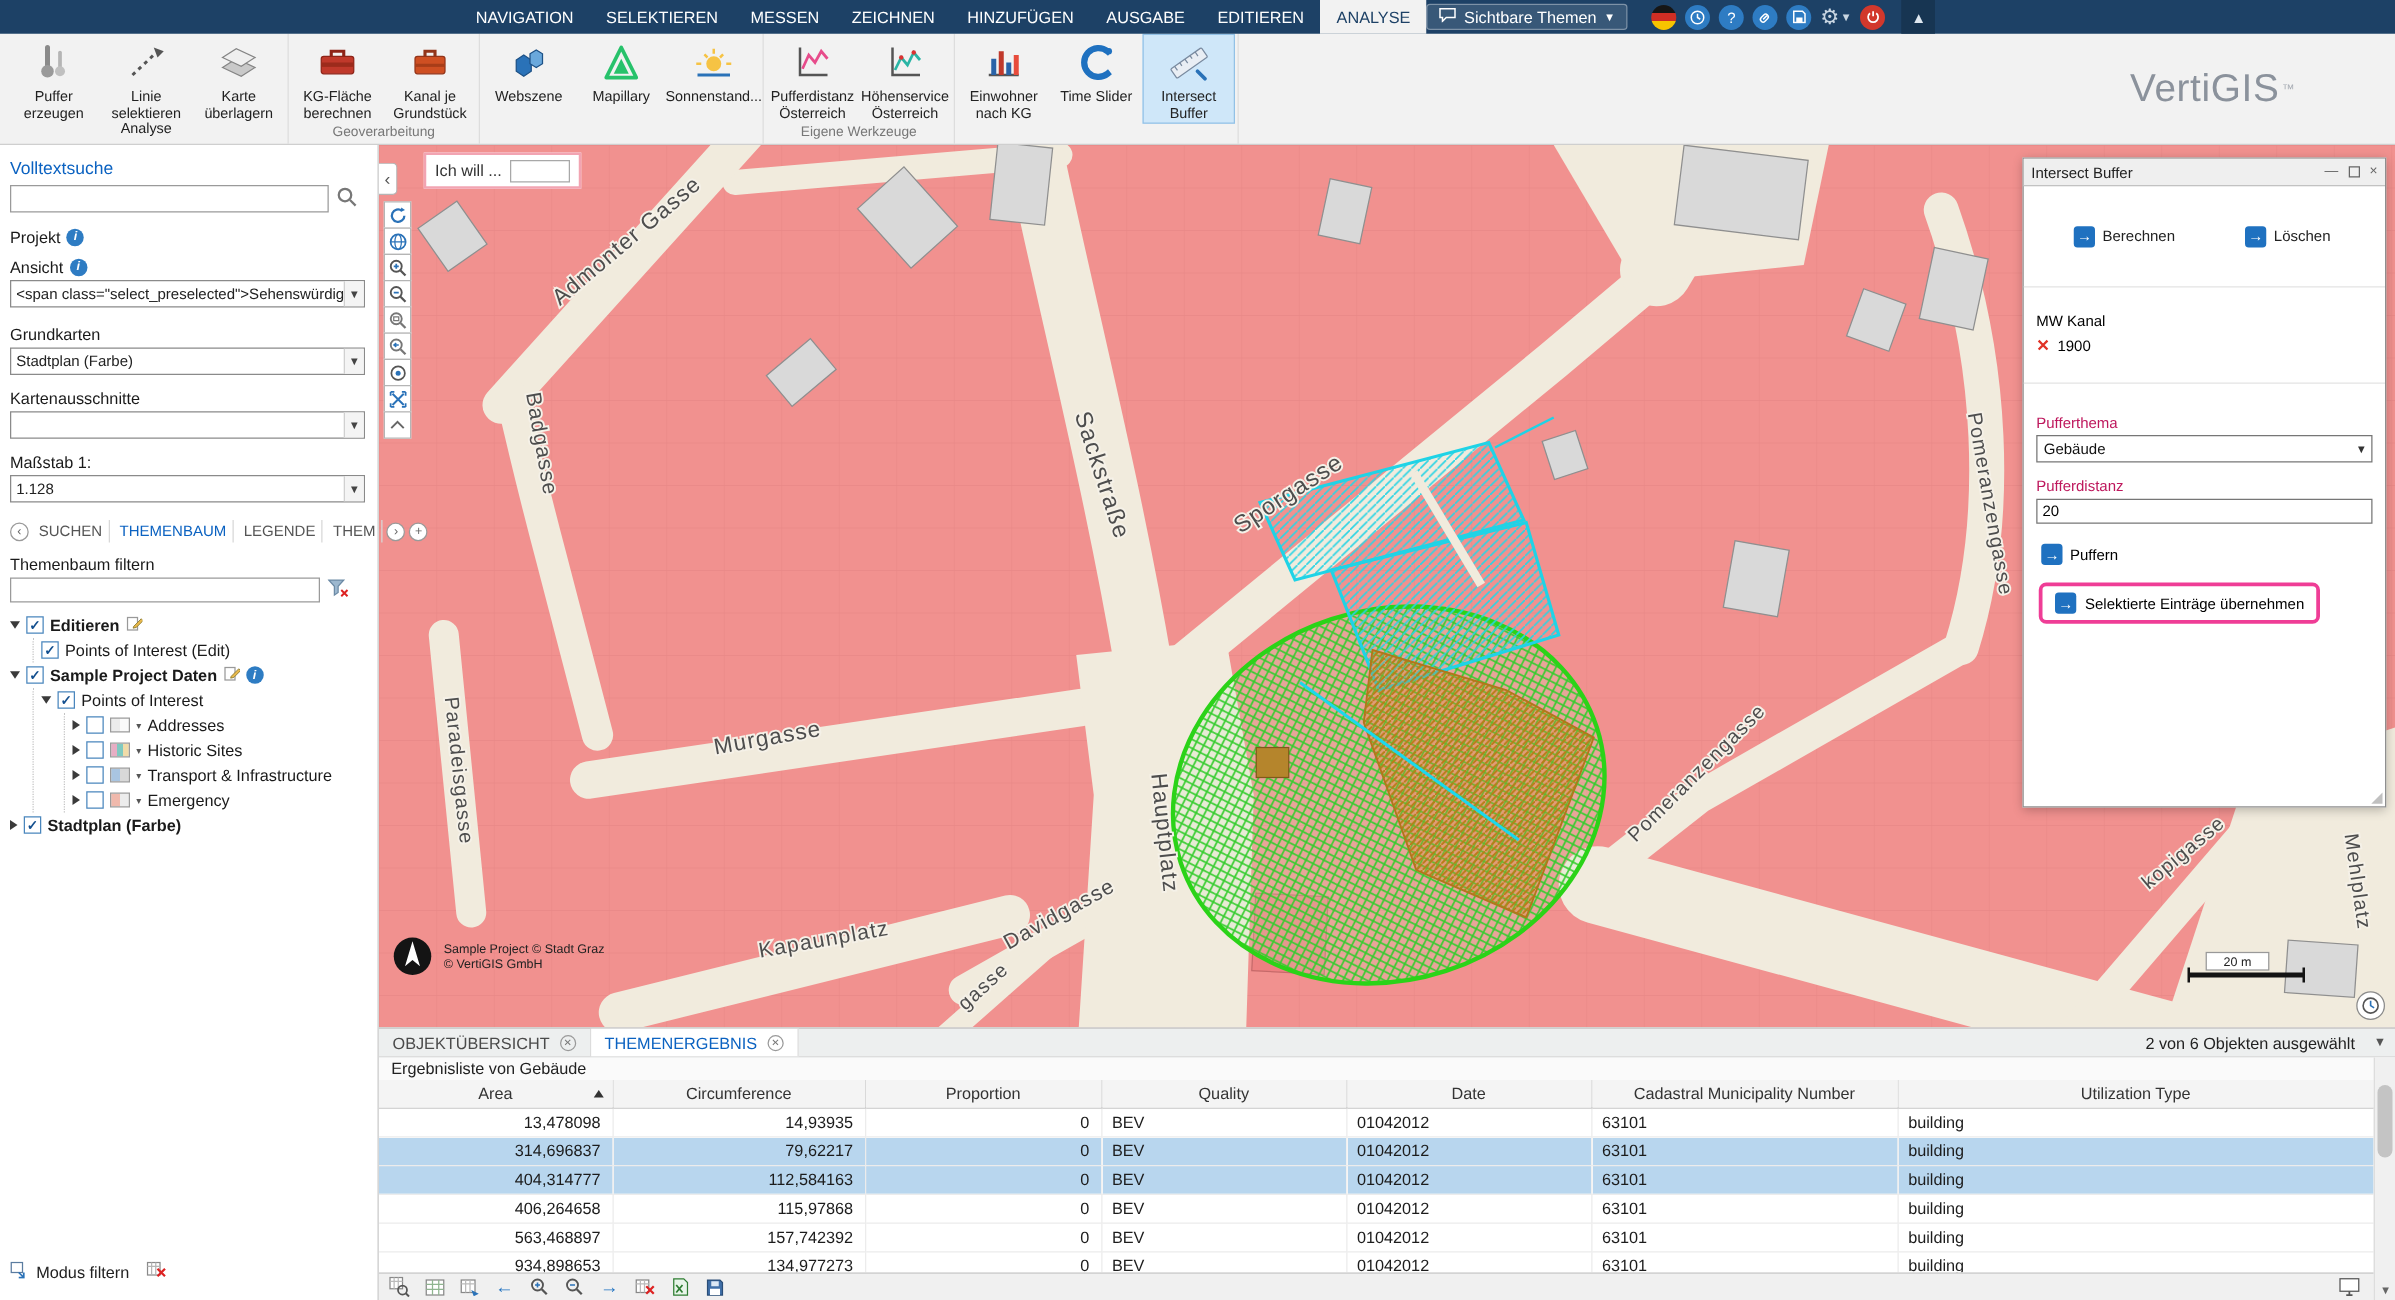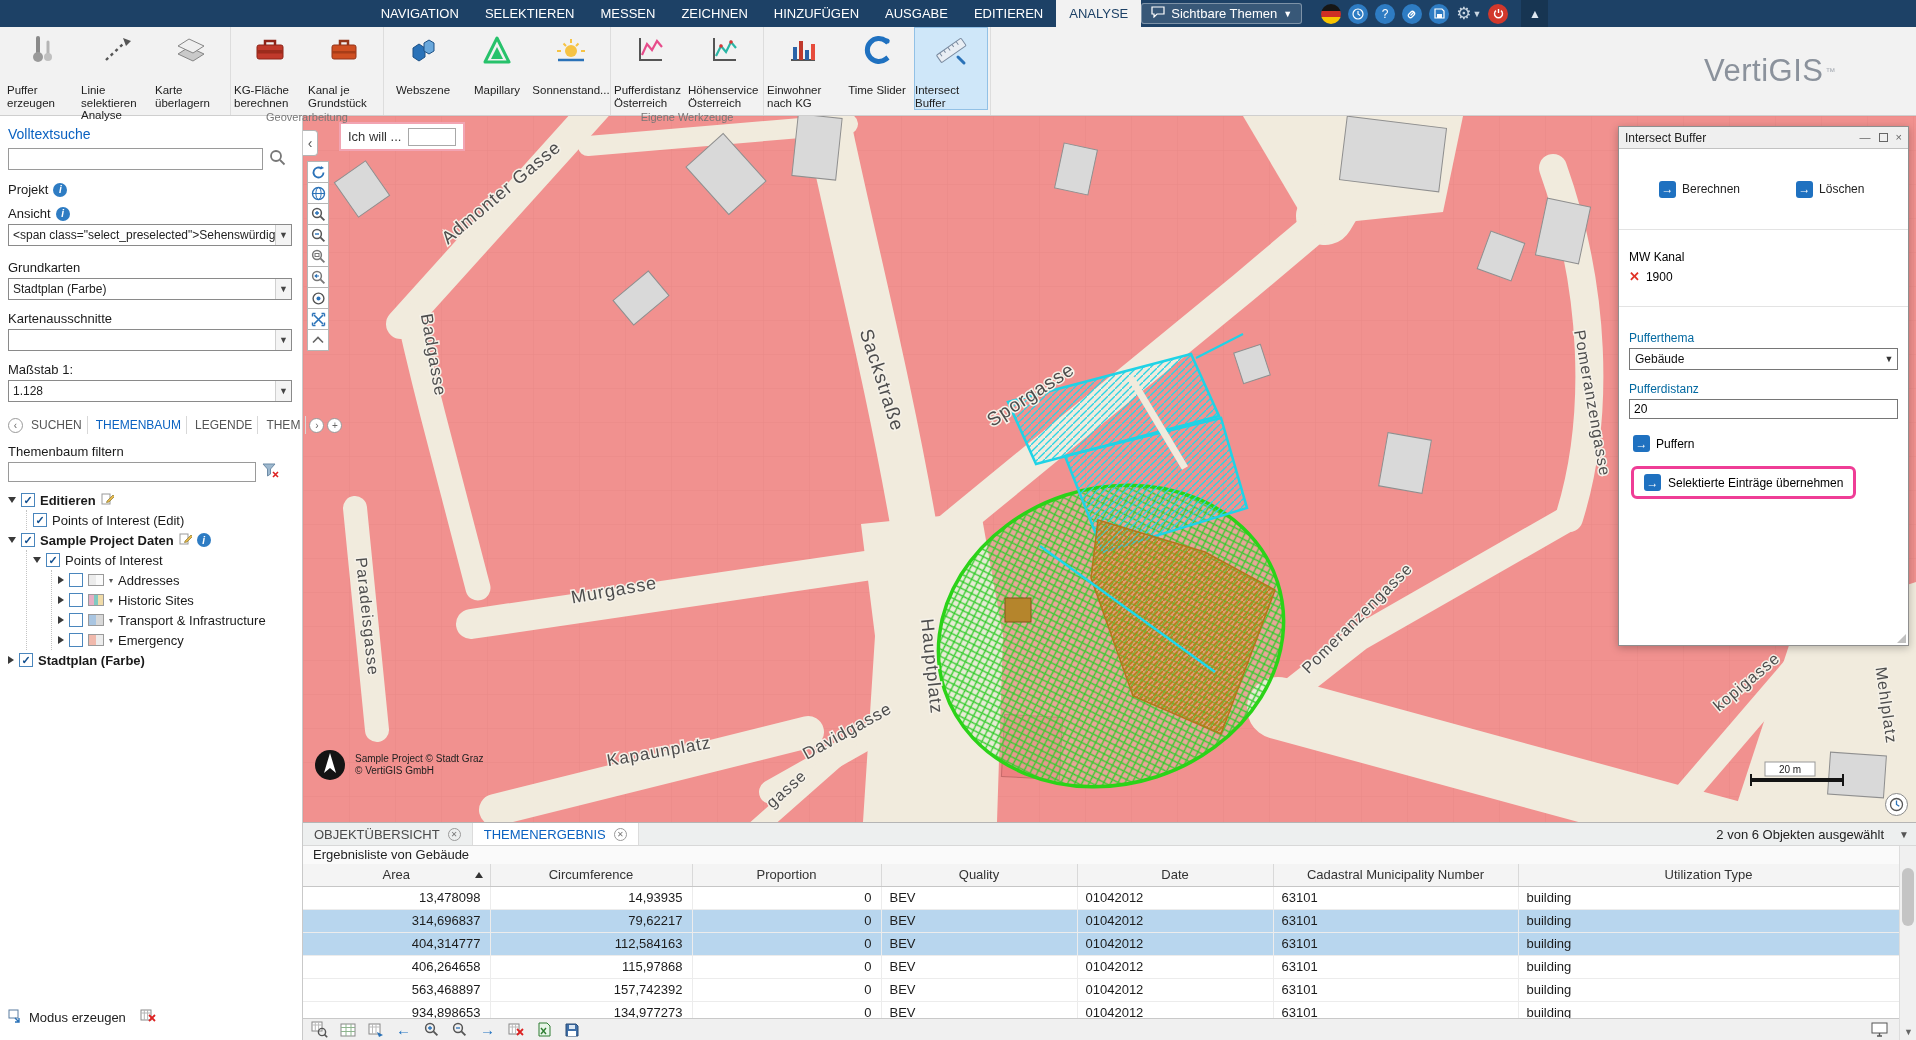--- a/index.html
+++ b/index.html
@@ -21,21 +21,21 @@
 .topbar-chevron{width:27px;height:27px;background:#173552;color:#dfe8f0;display:flex;align-items:center;justify-content:center;font-size:12px;cursor:pointer;margin-left:6px}
 
 .ribbon{position:absolute;top:27px;left:0;right:0;height:89px;background:#f2f2f2;border-bottom:1px solid #cfcfcf;display:flex;z-index:40}
 .ribbon-tools{display:flex;padding-left:4px}
 .rgroup{display:flex;flex-direction:column;border-right:1px solid #ddd;padding:0 2px}
 .rgroup-tools{display:flex;flex:1}
 .rgroup-label{font-size:11px;color:#777;text-align:center;height:16px;line-height:14px}
 .tool{width:74px;display:flex;flex-direction:column;align-items:center;padding-top:4px;cursor:pointer;border:1px solid transparent}
 .tool.selected{background:#cfe7f9;border:1px solid #92c1e6}
 .tool-icon{width:36px;height:36px;display:flex;align-items:center;justify-content:center;flex:none}
-.tool-label{font-size:11.5px;line-height:12.5px;text-align:left;color:#222;margin-top:16px}
+.tool-label{font-size:11.5px;line-height:12.5px;text-align:center;color:#222;margin-top:4px}
 .logo{margin-left:auto;display:flex;align-items:center;padding-right:80px;font-size:31px;color:#8b929c;letter-spacing:.5px}
 .logo sup{font-size:10px;margin-left:2px;color:#a6abb3}
 
 .sidebar{position:absolute;top:116px;left:0;width:303px;bottom:0;background:#fff;border-right:1px solid #c9c9c9;font-size:13px;z-index:30;padding:10px 8px 0 8px}
 .link-blue{color:#0b62c1;font-size:14px;cursor:pointer}
 .srow{display:flex;align-items:center;gap:6px;margin-top:6px}
 .inp{height:22px;border:1px solid #9a9a9a;background:#fff;font-size:12px;padding:0 5px;font-family:inherit}
 .search-inp{width:255px}
 .lbl{display:flex;align-items:center;gap:5px;margin-top:12px;color:#1a1a1a}
 .info{width:14px;height:14px;border-radius:50%;background:#2e7cc3;color:#fff;font-size:10px;font-style:italic;font-weight:bold;display:inline-flex;align-items:center;justify-content:center;cursor:pointer;flex:none}
@@ -80,21 +80,21 @@
 .fp-winbtns{margin-left:auto;display:flex;gap:8px;color:#666;align-items:center}
 .fp-winbtns span{cursor:pointer;font-size:11px;line-height:1}
 .fp-maxbox{width:9px;height:9px;border:1px solid #666;display:inline-block}
 .fp-sec1{height:81px;display:flex;align-items:center;padding-left:40px;gap:56px;border-bottom:1px solid #e3e3e3}
 .blue-arrow{width:17px;height:17px;background:#1f71c0;border-radius:3px;color:#fff;font-size:12px;font-weight:bold;display:inline-flex;align-items:center;justify-content:center;flex:none}
 .panel-btn{display:flex;align-items:center;gap:6px;color:#222;cursor:pointer;white-space:nowrap}
 .fp-sec2{height:77px;padding:20px 0 0 10px;border-bottom:1px solid #e3e3e3}
 .fp-src-row{display:flex;align-items:center;gap:6px;margin-top:5px}
 .red-x{color:#e03226;font-weight:bold;font-size:13px;cursor:pointer}
 .fp-sec3{padding:24px 10px 0 10px}
-.fp-label{color:#0369a1;margin-bottom:3px}
+.fp-label{color:#be185d;margin-bottom:3px}
 .fp-select{height:22px;border:1px solid #767676;display:flex;align-items:center;cursor:pointer;background:#fff;margin-bottom:12px}
 .fp-select .sel-text{flex:1;padding:0 5px;color:#111}
 .fp-select .sel-caret{width:16px;text-align:center;font-size:9px;color:#333}
 .fp-input{width:100%;height:20px;border:1px solid #767676;font-size:12px;padding:0 4px;margin-bottom:16px;font-family:inherit}
 .fp-puffern{display:flex;align-items:center;gap:6px;cursor:pointer;padding-left:4px}
 .pink-box{display:inline-flex;align-items:center;gap:7px;border:3px solid #ef3d96;border-radius:6px;padding:5px 10px;margin:14px 0 0 2px;cursor:pointer;white-space:nowrap}
 .fp-resize{position:absolute;right:2px;bottom:2px;width:0;height:0;border-left:9px solid transparent;border-bottom:9px solid #c0c0c0}
 
 .bottom-panel{position:absolute;top:706px;left:0;right:0;bottom:0;background:#f0f0f0;border-top:1px solid #b5b5b5;z-index:10}
 .tabbar{height:23px;display:flex;align-items:center;background:#edefef;border-bottom:1px solid #d8d8d8;font-size:13px}
@@ -476,21 +476,21 @@
       <span class="cb">✓</span>
       <span class="tlabel b">Stadtplan (Farbe)</span>
     </div>
   </div>
 
   <div class="mode-row">
     <span><svg width="15" height="14" viewBox="0 0 15 14">
           <rect x="1" y="1" width="9" height="8" fill="#fff" stroke="#5a7ca0"></rect>
           <path d="M7 9l4 4M11 9v4h-4" stroke="#2a72b8" stroke-width="1.4" fill="none"></path>
         </svg></span>
-    <span>Modus erzeugen</span>
+    <span>Modus filtern</span>
     <span style="margin-left:8px"><svg width="16" height="14" viewBox="0 0 16 14">
           <rect x="1" y="1" width="10" height="10" fill="#fff" stroke="#8a8a8a"></rect>
           <path d="M1 4h10M4.3 1v10M7.6 1v10" stroke="#b5b5b5"></path>
           <path d="M9 6l6 6M15 6l-6 6" stroke="#d22" stroke-width="1.8"></path>
         </svg></span>
   </div>
 </div>
 
 <div class="content">
 

